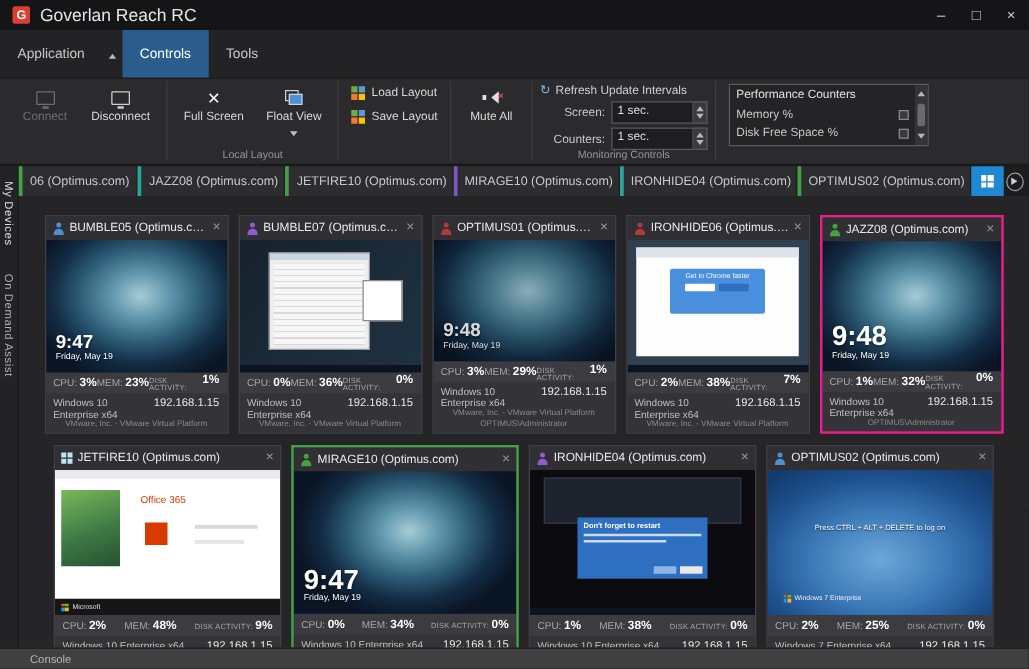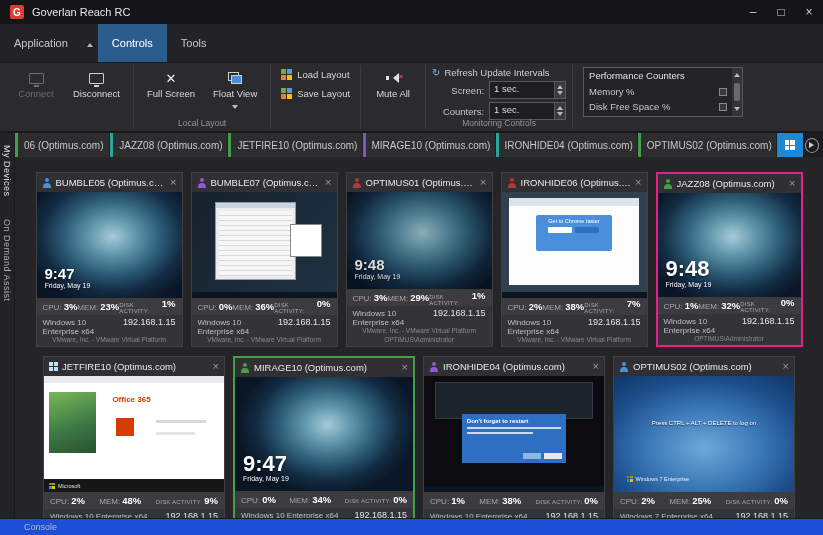--- a/index.html
+++ b/index.html
@@ -3,21 +3,21 @@
 <meta charset="utf-8">
 <style>
   * { box-sizing: border-box; margin: 0; padding: 0; }
   html,body { width:823px; height:535px; overflow:hidden; }
   body { font-family:"Liberation Sans","DejaVu Sans",sans-serif; background:#1b1b1d; color:#d8d8d8; }
   .app { width:823px; height:535px; display:flex; flex-direction:column; background:#252528; }
 
   
   .titlebar { height:24px; background:#151517; display:flex; align-items:center; flex:0 0 auto; }
   .app-logo { width:14px; height:14px; margin:0 8px 0 10px; background:#e03c31; border-radius:2px; color:#fff; font-size:10px; font-weight:bold; display:flex; align-items:center; justify-content:center; }
-  .title-text { font-size:11px; color:#e6e6e6;text-align:right; }
+  .title-text { font-size:14px; color:#e6e6e6;text-align:right; }
   .win-controls { margin-left:auto; display:flex; height:100%; }
   .win-btn { width:28px; display:flex; align-items:center; justify-content:center; font-size:12px; color:#d0d0d0; cursor:default; }
 
   
   .menubar { height:39px; background:#232326; display:flex; align-items:stretch; flex:0 0 auto; border-bottom:1px solid #1a1a1c; }
   .menu-tab { padding:0 14px; display:flex; align-items:center; font-size:11px; color:#c8c8c8; }
   .menu-tab.active { background:#2a5d8c; color:#fff; }
   .menu-caret { width:16px; display:flex; align-items:center; justify-content:center; color:#9a9a9a; font-size:7px; }
 
   
@@ -125,21 +125,21 @@
   .thumb-chrome { background:#31404f; }
   .browser { position:absolute; left:5%; top:6%; right:5%; bottom:12%; background:#fdfdfd; }
   .browser-top { height:8px; background:#dde3e9; }
   .toast { position:absolute; left:24%; top:22%; width:52%; height:34%; background:#4a8fdc; border-radius:2px; color:#fff; font-size:5.5px; text-align:center; padding-top:3px; }
   .toast-btns { display:flex; justify-content:center; gap:3px; margin-top:3px; }
   .toast-btn { width:24px; height:6px; background:#fff; border-radius:1px; }
   .toast-btn.alt { background:#2f6fc1; }
   .thumb-office { background:#ffffff; }
   .off-top { position:absolute; top:0; left:0; right:0; height:7px; background:#e8eaed; }
   .photo { position:absolute; left:3%; top:14%; width:26%; height:52%; background:linear-gradient(160deg,#79b85a 0%,#3f7a46 55%,#27502f 100%); }
-  .off-logo { position:absolute; left:38%; top:16%; color:#d83b01; font-size:8px; font-weight:bold; }
+  .off-logo { position:absolute; left:38%; top:16%; color:#d83b01; font-size:8px; font-weight:normal; }
   .off-tile { position:absolute; left:40%; top:36%; width:18px; height:18px; background:#d83b01; }
   .off-line1 { position:absolute; left:62%; top:38%; width:28%; height:3px; background:#d8d8d8; }
   .off-line2 { position:absolute; left:62%; top:48%; width:22%; height:3px; background:#e4e4e4; }
   .off-foot { position:absolute; left:0; right:0; bottom:0; height:13px; background:#161616; color:#e0e0e0; font-size:5.5px; display:flex; align-items:center; gap:3px; padding-left:5px; }
   .msflag { width:6px; height:6px; display:grid; grid-template-columns:1fr 1fr; grid-template-rows:1fr 1fr; gap:.5px; }
   .msflag i:nth-child(1){background:#f25022;} .msflag i:nth-child(2){background:#7fba00;}
   .msflag i:nth-child(3){background:#00a4ef;} .msflag i:nth-child(4){background:#ffb900;}
   .thumb-restart { background:#0b0b10; }
   .faintwin { position:absolute; left:6%; top:5%; right:6%; height:32%; background:#1d242d; border:1px solid #333a44; }
   .rdialog { position:absolute; left:21%; top:33%; width:58%; height:42%; background:#2f6fc1; padding:4px 5px; color:#fff; }
@@ -147,21 +147,21 @@
   .rline { height:2px; background:rgba(255,255,255,.75); margin-top:3px; }
   .rline.short { width:70%; }
   .rbtn-row { position:absolute; right:4px; bottom:4px; display:flex; gap:3px; }
   .rdlg-btn { width:18px; height:6px; background:#8fb4e6; }
   .rdlg-btn.lite { background:#e8e8e8; }
   .thumb-win7 { background:radial-gradient(130px 90px at 50% 62%, #6ea8d8 0%, #3c7ab8 42%, #1d4f8c 75%, #123a6b 100%); }
   .login-text { position:absolute; top:38%; left:0; right:0; text-align:center; color:#fff; font-size:6px; text-shadow:0 1px 1px #10233f; }
   .win7-label { position:absolute; bottom:9%; left:7%; display:flex; align-items:center; gap:3px; color:#eef; font-size:5.5px; }
 
   
-  .consolebar { height:17px; background:#1d4ed8; border-top:1px solid #1a1a1c; display:flex; align-items:center; padding-left:24px; flex:0 0 auto; }
+  .consolebar { height:17px; background:#404040; border-top:1px solid #1a1a1c; display:flex; align-items:center; padding-left:24px; flex:0 0 auto; }
   .console-label { font-size:9px; color:#b8b8b8; }
 </style>
 </head>
 <body>
 
 <div class="app">
 
   <div class="titlebar">
     <span class="app-logo">G</span>
     <span class="title-text">Goverlan Reach RC</span>

